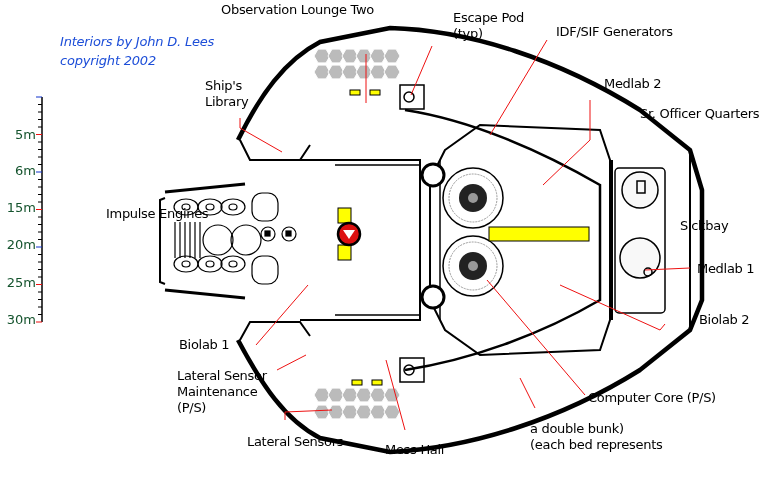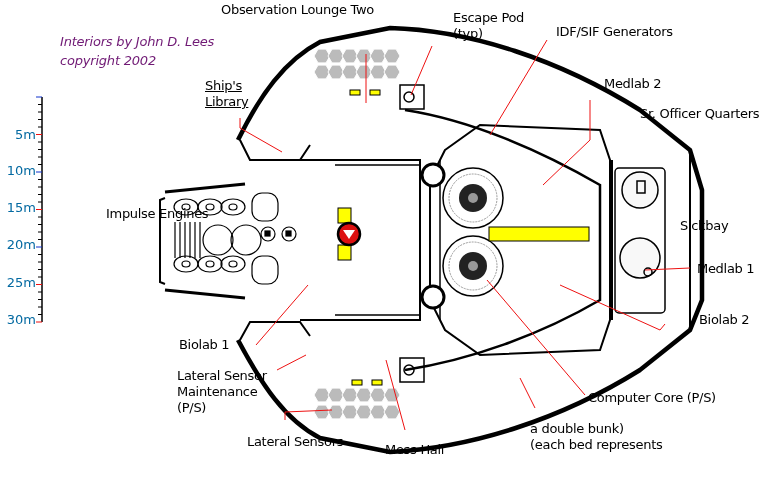--- a/index.html
+++ b/index.html
@@ -1,19 +1,19 @@
 <!DOCTYPE html>
 <html><head>
 <meta charset="utf-8">
 <style>
   html,body{margin:0;padding:0;background:#fff;}
   body{width:764px;height:478px;position:relative;overflow:hidden;font-family:"DejaVu Sans",sans-serif;}
   .lbl{position:absolute;font-size:13px;color:#000;line-height:16px;white-space:nowrap;font-family:"DejaVu Sans",sans-serif;letter-spacing:-0.3px;}
-  .credit{position:absolute;left:60px;top:32px;color:#701a75;font-size:13px;line-height:19px;font-family:"DejaVu Sans",sans-serif;font-style:italic;letter-spacing:-0.2px;}
-  .scale-lbl{position:absolute;color:#0369a1;font-size:13px;text-align:right;width:36px;line-height:14px;}
+  .credit{position:absolute;left:60px;top:32px;color:#1d4ed8;font-size:13px;line-height:19px;font-family:"DejaVu Sans",sans-serif;font-style:italic;letter-spacing:-0.2px;}
+  .scale-lbl{position:absolute;color:#14532d;font-size:13px;text-align:right;width:36px;line-height:14px;}
   svg{position:absolute;left:0;top:0;}
 </style>
 </head>
 <body>
 
 <div class="credit">
   <div>Interiors by John D. Lees</div>
   <div>copyright 2002</div>
 </div>
 
@@ -181,35 +181,35 @@
     <path d="M256,345 L308,285"></path>
     <path d="M277,370 L306,355"></path>
     <path d="M285,420 L285,412 L332,410"></path>
     <path d="M405,430 L386,360"></path>
     <path d="M585,395 L487,280"></path>
     <path d="M535,408 L520,378"></path>
   </g>
 </svg>
 
 <div class="scale-lbl" style="left:0;top:128px;">5m</div>
-<div class="scale-lbl" style="left:0;top:164px;">10m</div>
+<div class="scale-lbl" style="left:0;top:164px;">6m</div>
 <div class="scale-lbl" style="left:0;top:201px;text-align:right;">15m</div>
 <div class="scale-lbl" style="left:0;top:238px;">20m</div>
 <div class="scale-lbl" style="left:0;top:276px;">25m</div>
 <div class="scale-lbl" style="left:0;top:313px;">30m</div>
 
 <div class="lbl" style="left:221px;top:2px;">Observation Lounge Two</div>
 <div class="lbl" style="left:453px;top:10px;">
   <div>Escape Pod</div>
   <div>(typ)</div>
 </div>
 <div class="lbl" style="left:556px;top:24px;">IDF/SIF Generators</div>
 <div class="lbl" style="left:604px;top:76px;">Medlab 2</div>
 <div class="lbl" style="left:640px;top:106px;">Sr. Officer Quarters</div>
-<div class="lbl" style="left:205px;top:78px;text-decoration:underline;">
+<div class="lbl" style="left:205px;top:78px;">
   <div>Ship's</div>
   <div>Library</div>
 </div>
 <div class="lbl" style="left:106px;top:166px;margin-top:40px;">Impulse Engines</div>
 <div class="lbl" style="left:680px;top:206px;margin-top:12px;">Sickbay</div>
 <div class="lbl" style="left:697px;top:261px;text-align:right;">Medlab 1</div>
 <div class="lbl" style="left:699px;top:312px;">Biolab 2</div>
 <div class="lbl" style="left:179px;top:337px;">Biolab 1</div>
 <div class="lbl" style="left:177px;top:368px;">
   <div>Lateral Sensor</div>

